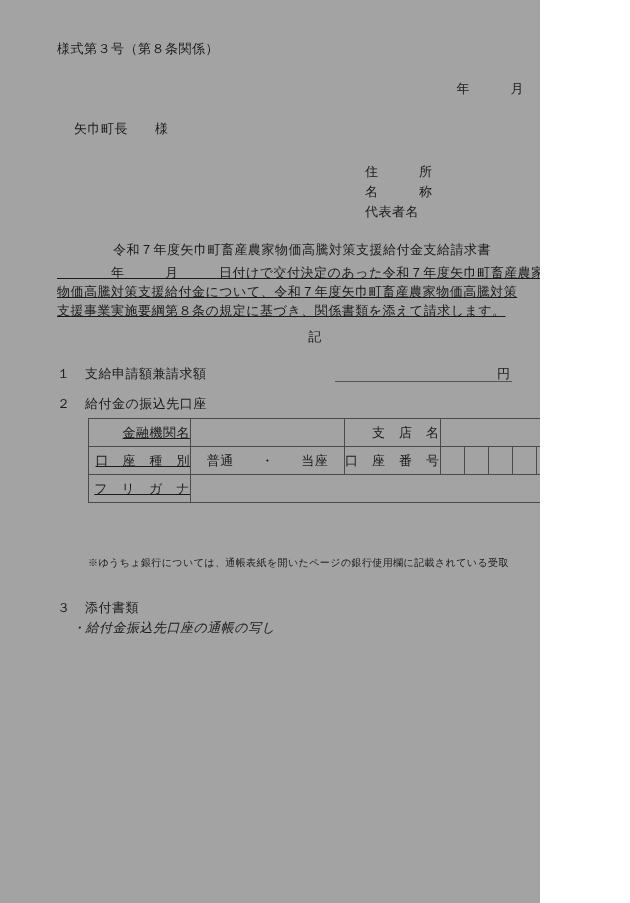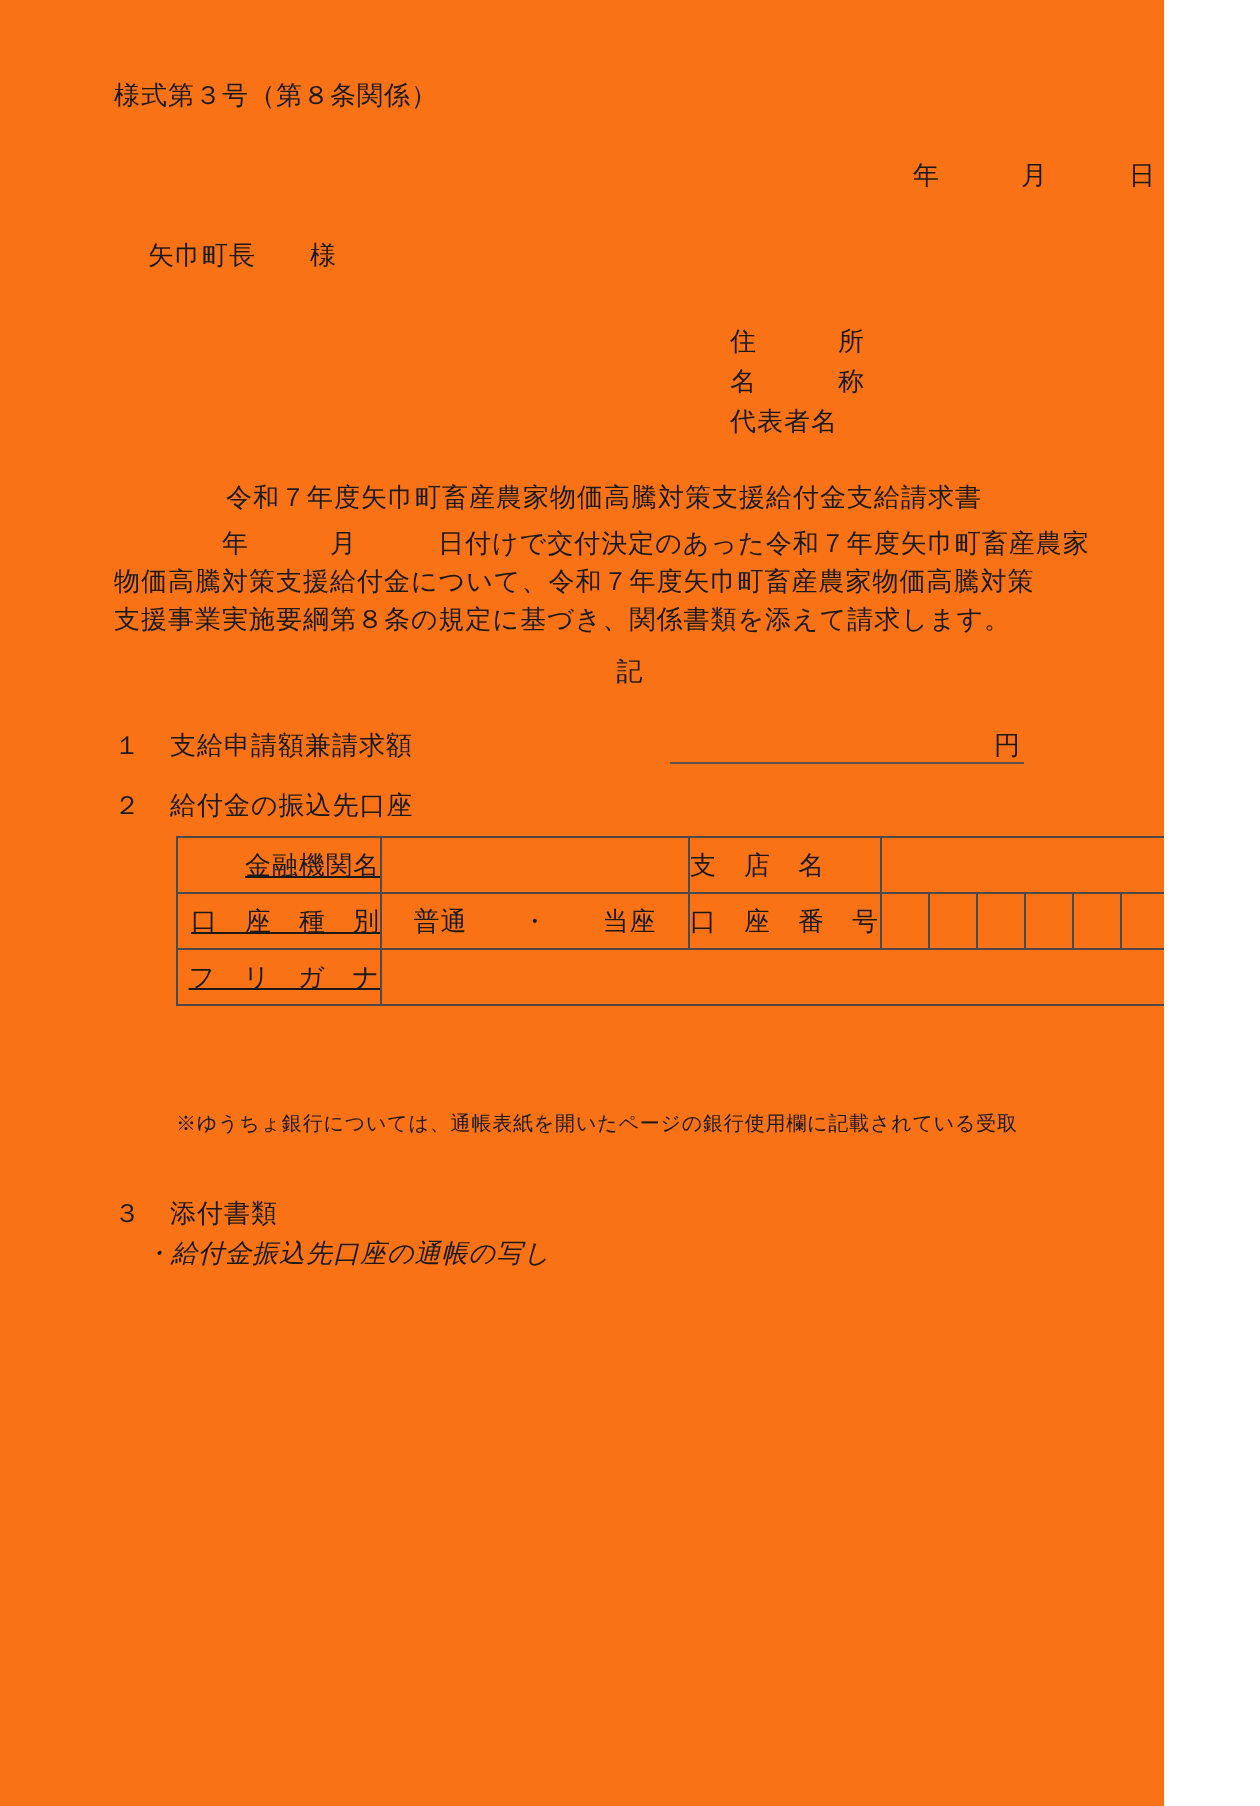--- a/index.html
+++ b/index.html
@@ -6,23 +6,23 @@
     margin: 0;
     padding: 0;
     background: #ffffff;
   }
   body {
     font-family: "DejaVu Serif", "Liberation Serif", serif;
     color: #1a1a1a;
   }
   .page {
     position: relative;
-    width: 582px;
+    width: 540px;
     height: 903px;
-    background: #f97316;
+    background: #a3a3a3;
     overflow: hidden;
   }
   .doc {
     position: absolute;
     left: 0;
     top: 0;
     width: 630px;
   }
 
   
@@ -66,20 +66,21 @@
   .doc-title {
     position: absolute;
     left: 113px;
     top: 243px;
   }
   .body-text {
     position: absolute;
     left: 57px;
     top: 266px;
     width: 520px;
+    text-decoration: underline;
   }
   .body-text .ln {
     margin-bottom: 6px;
   }
   .ki {
     position: absolute;
     left: 0;
     top: 330px;
     width: 630px;
     text-align: center;
@@ -143,21 +144,21 @@
   }
   .lbl {
     text-align: right;
     width: 101px;
     text-decoration: underline;
   }
   .lbl-tall {
     height: 34px;
   }
   .val-wide { width: 153px; }
-  .lbl2 { width: 81px; text-align: left; }
+  .lbl2 { width: 81px; text-align: right; }
   .digit { width: 23px; }
   .fill-rest { width: 162px; }
   .kind-val {
     text-align: center;
     width: 153px;
   }
 
   
   .note {
     position: absolute;

